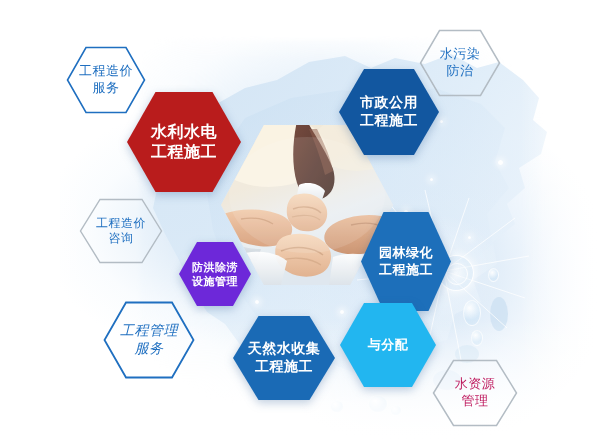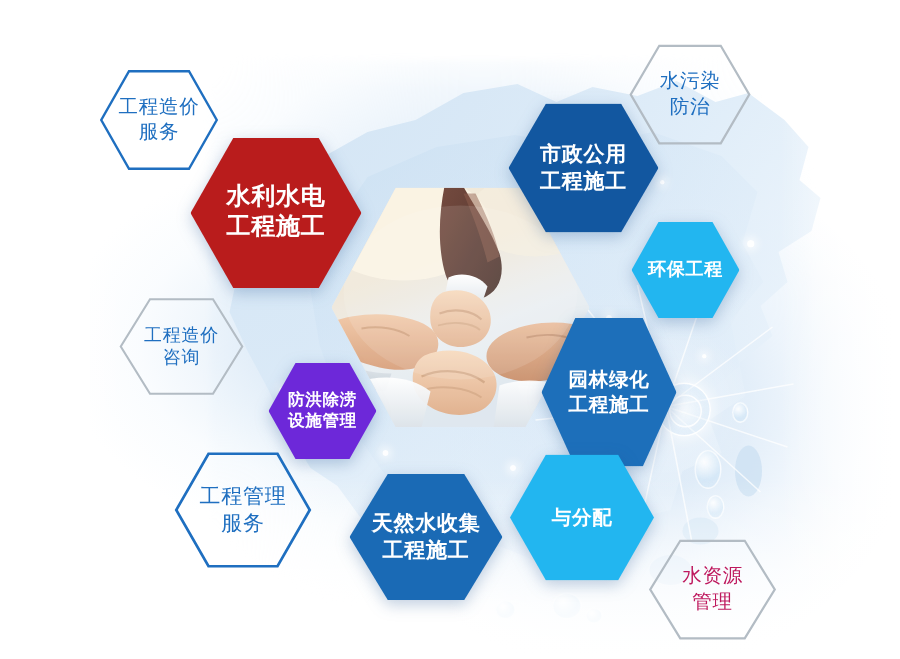--- a/index.html
+++ b/index.html
@@ -306,25 +306,20 @@
     </div>
   </div>
 
   <div class="hexwrap" style="left:339px;top:69px;width:100px;height:86px;">
     <div class="hex solid" style="background:#1257a0;font-size:14px;">
       <span class="lbl">市政公用</span>
       <span class="lbl">工程施工</span>
     </div>
   </div>
 
-  <div class="hexwrap" style="left:421px;top:148px;width:72px;height:64px;">
-    <div class="hex solid" style="background:#22b6f0;font-size:12px;">
-      <span class="lbl">环保工程</span>
-    </div>
-  </div>
 
   <div class="hex outline" style="left:79px;top:198px;width:84px;height:66px;font-size:12px;color:#1f6fc0;">
     <svg class="frame" viewBox="0 0 84 66" preserveAspectRatio="none">
       <polygon points="21,1.5 63,1.5 82.5,33 63,64.5 21,64.5 1.5,33" fill="none" stroke="#b3bcc4" stroke-width="1.4"></polygon>
     </svg>
     <span class="lbl">工程造价</span>
     <span class="lbl">咨询</span>
   </div>
 
   <div class="hexwrap" style="left:361px;top:212px;width:90px;height:99px;">
@@ -334,21 +329,21 @@
     </div>
   </div>
 
   <div class="hexwrap" style="left:179px;top:242px;width:72px;height:64px;">
     <div class="hex solid" style="background:#6d28d9;font-size:11px;">
       <span class="lbl">防洪除涝</span>
       <span class="lbl">设施管理</span>
     </div>
   </div>
 
-  <div class="hex outline" style="left:116px;top:301px;width:92px;height:78px;font-size:14px;color:#1f6fc0;">
+  <div class="hex outline" style="left:103px;top:301px;width:92px;height:78px;font-size:14px;color:#1f6fc0;font-style:italic;">
     <svg class="frame" viewBox="0 0 92 78" preserveAspectRatio="none">
       <polygon points="23,1.5 69,1.5 90.5,39 69,76.5 23,76.5 1.5,39" fill="none" stroke="#1f6fc0" stroke-width="1.8"></polygon>
     </svg>
     <span class="lbl">工程管理</span>
     <span class="lbl">服务</span>
   </div>
 
   <div class="hexwrap" style="left:233px;top:316px;width:102px;height:84px;">
     <div class="hex solid" style="background:#1a6ab5;font-size:14px;">
       <span class="lbl">天然水收集</span>

